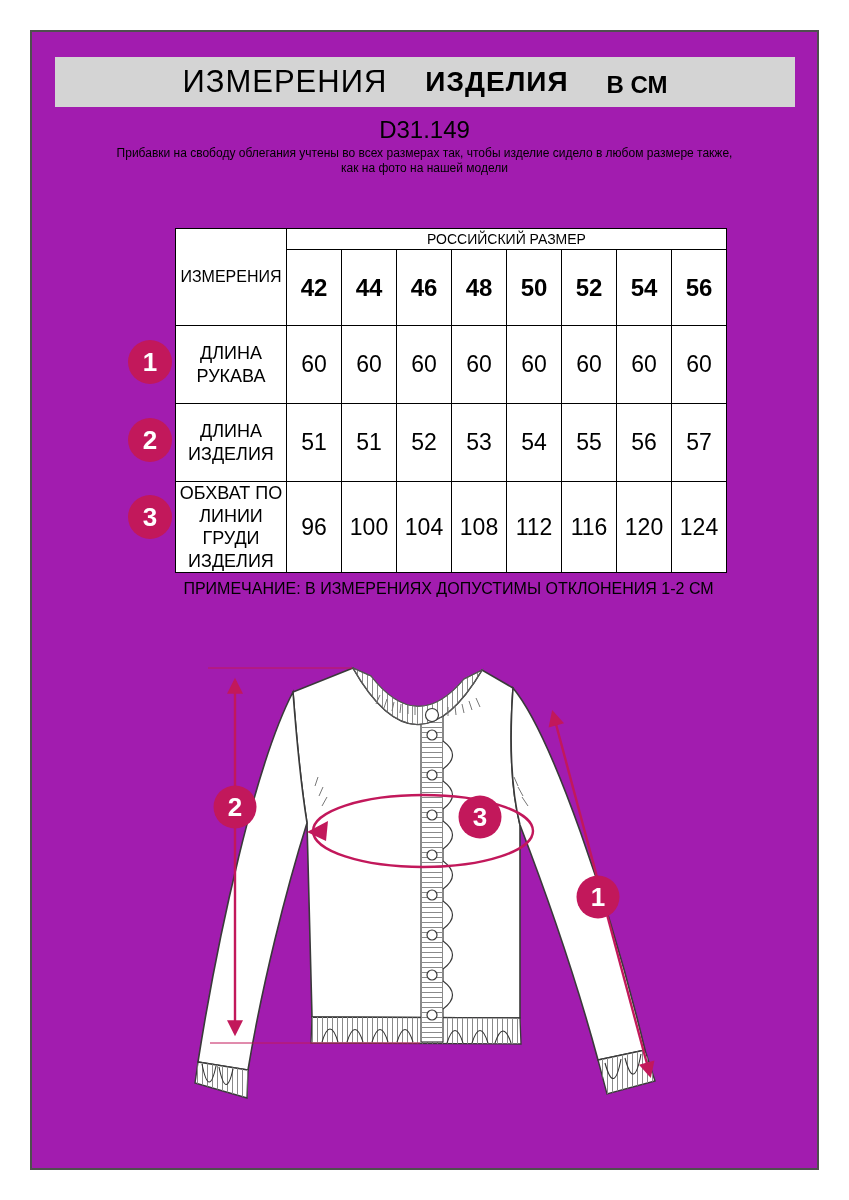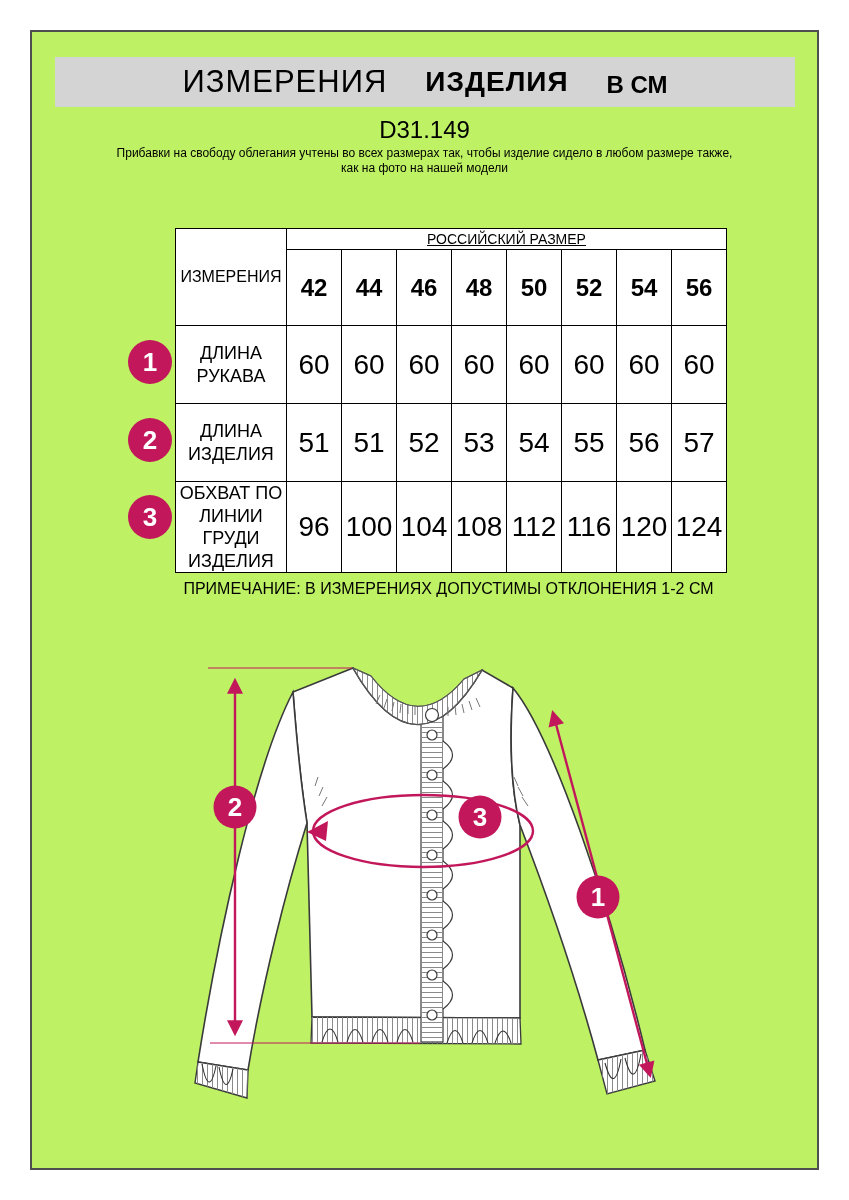--- a/index.html
+++ b/index.html
@@ -1,42 +1,42 @@
 <!DOCTYPE html>
 <html><head>
 <meta charset="utf-8">
 <style>
   html,body{margin:0;padding:0;background:#ffffff;}
   body{width:849px;height:1200px;position:relative;overflow:hidden;
        font-family:"Liberation Sans",sans-serif;color:#000;}
   .page{position:absolute;left:30px;top:30px;width:785px;height:1136px;
-        border:2px solid #4f4f4f;background:#bef264;}
+        border:2px solid #4f4f4f;background:#a21caf;}
 
   
   .header-bar{position:absolute;left:23px;top:25px;width:740px;height:50px;
       background:#d4d4d4;display:flex;align-items:center;justify-content:center;gap:38px;}
   .title-regular{font-size:31px;font-weight:400;letter-spacing:1px;}
   .title-bold{font-size:28px;font-weight:700;letter-spacing:1px;}
   .title-unit{font-size:24px;font-weight:600;padding-top:6px;}
 
   .product-code{position:absolute;left:0;top:84px;width:100%;text-align:center;
       font-size:24px;font-weight:400;}
   .description{position:absolute;left:50%;top:114px;transform:translateX(-50%);
       width:620px;text-align:center;font-size:12px;line-height:1.22;}
 
   
   .table-zone{position:absolute;left:0;top:196px;width:100%;}
   table.size-table{position:absolute;left:143px;top:0;border-collapse:collapse;
       table-layout:fixed;background:#fff;}
   table.size-table td{border:1px solid #000;text-align:center;vertical-align:middle;
       padding:0;}
   td.corner{width:110px;font-size:16px;}
-  td.group{height:20px;font-size:14px;text-decoration:underline;}
+  td.group{height:20px;font-size:14px;}
   tr.sizes td{height:75px;font-size:24px;font-weight:700;width:54px;}
-  tr.datarow td{height:77px;font-size:28px;}
+  tr.datarow td{height:77px;font-size:23px;}
   tr.datarow td.rowlabel{font-size:18px;line-height:1.25;padding:0 2px;}
   .badge{position:absolute;width:44px;height:44px;border-radius:50%;
       display:flex;align-items:center;justify-content:center;
       color:#fff;font-size:26px;font-weight:700;}
   .badge1{left:96px;top:112px;}
   .badge2{left:96px;top:190px;}
   .badge3{left:96px;top:267px;}
 
   .note{position:absolute;left:50%;top:548px;transform:translateX(calc(-50% + 24px));
       width:700px;text-align:center;font-size:16px;font-weight:400;}

